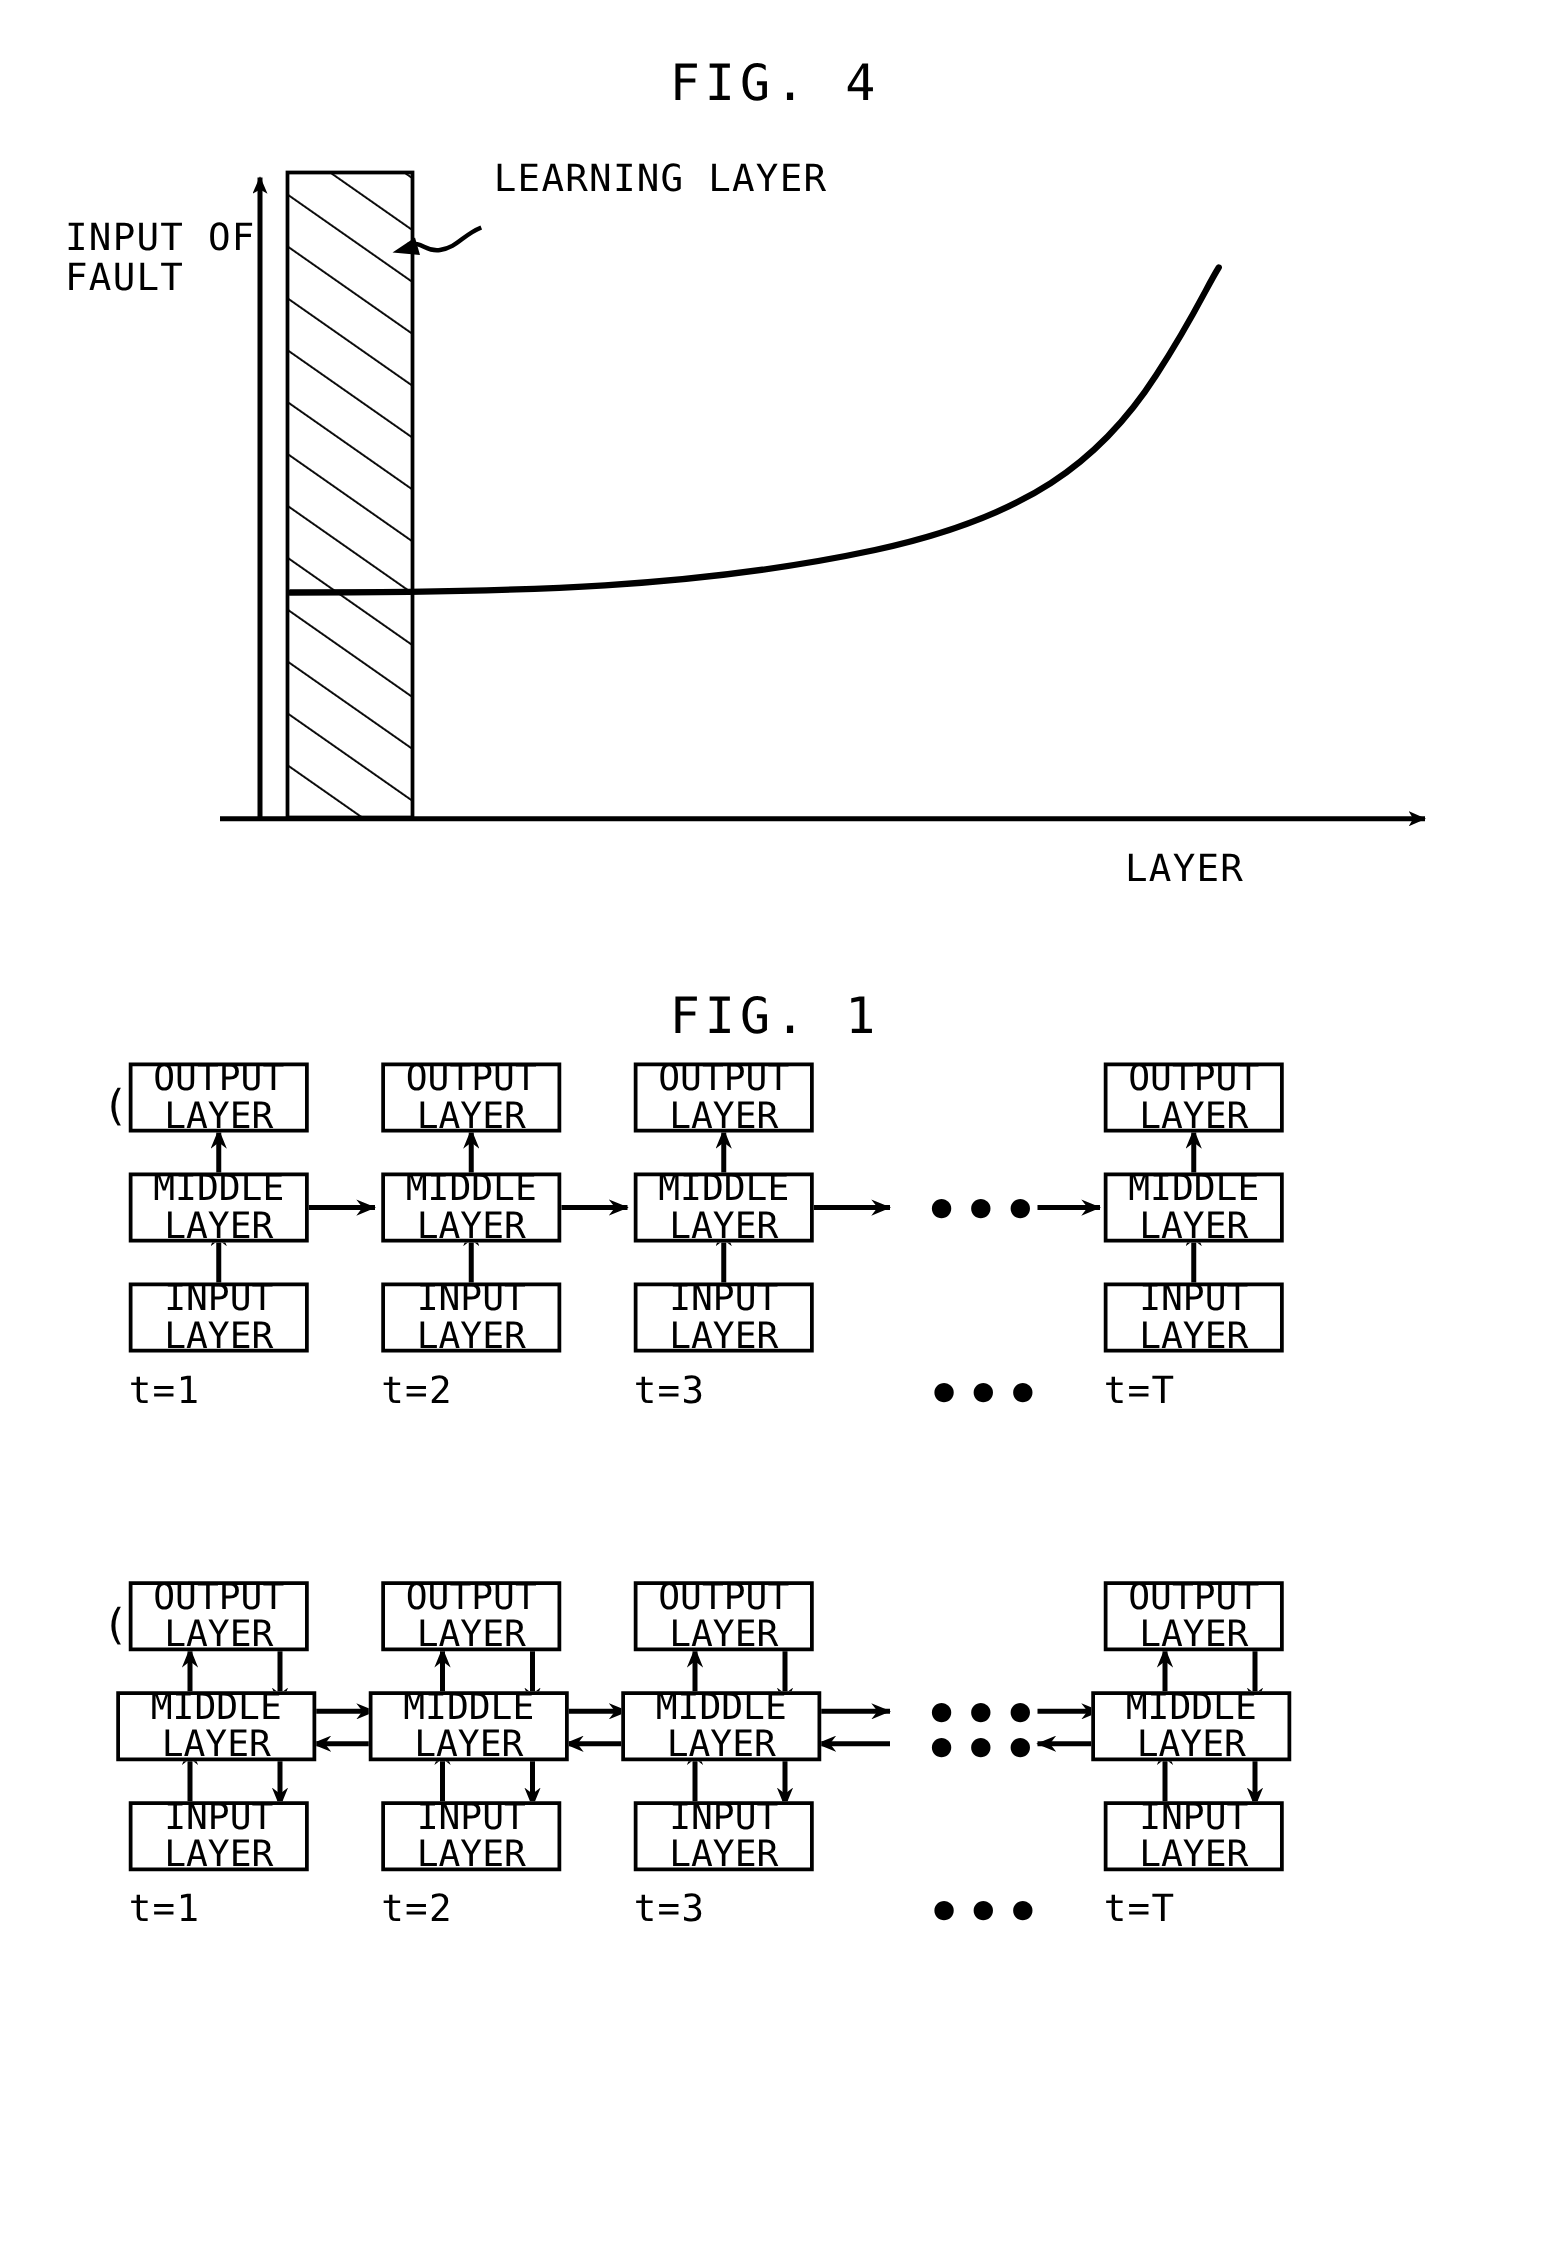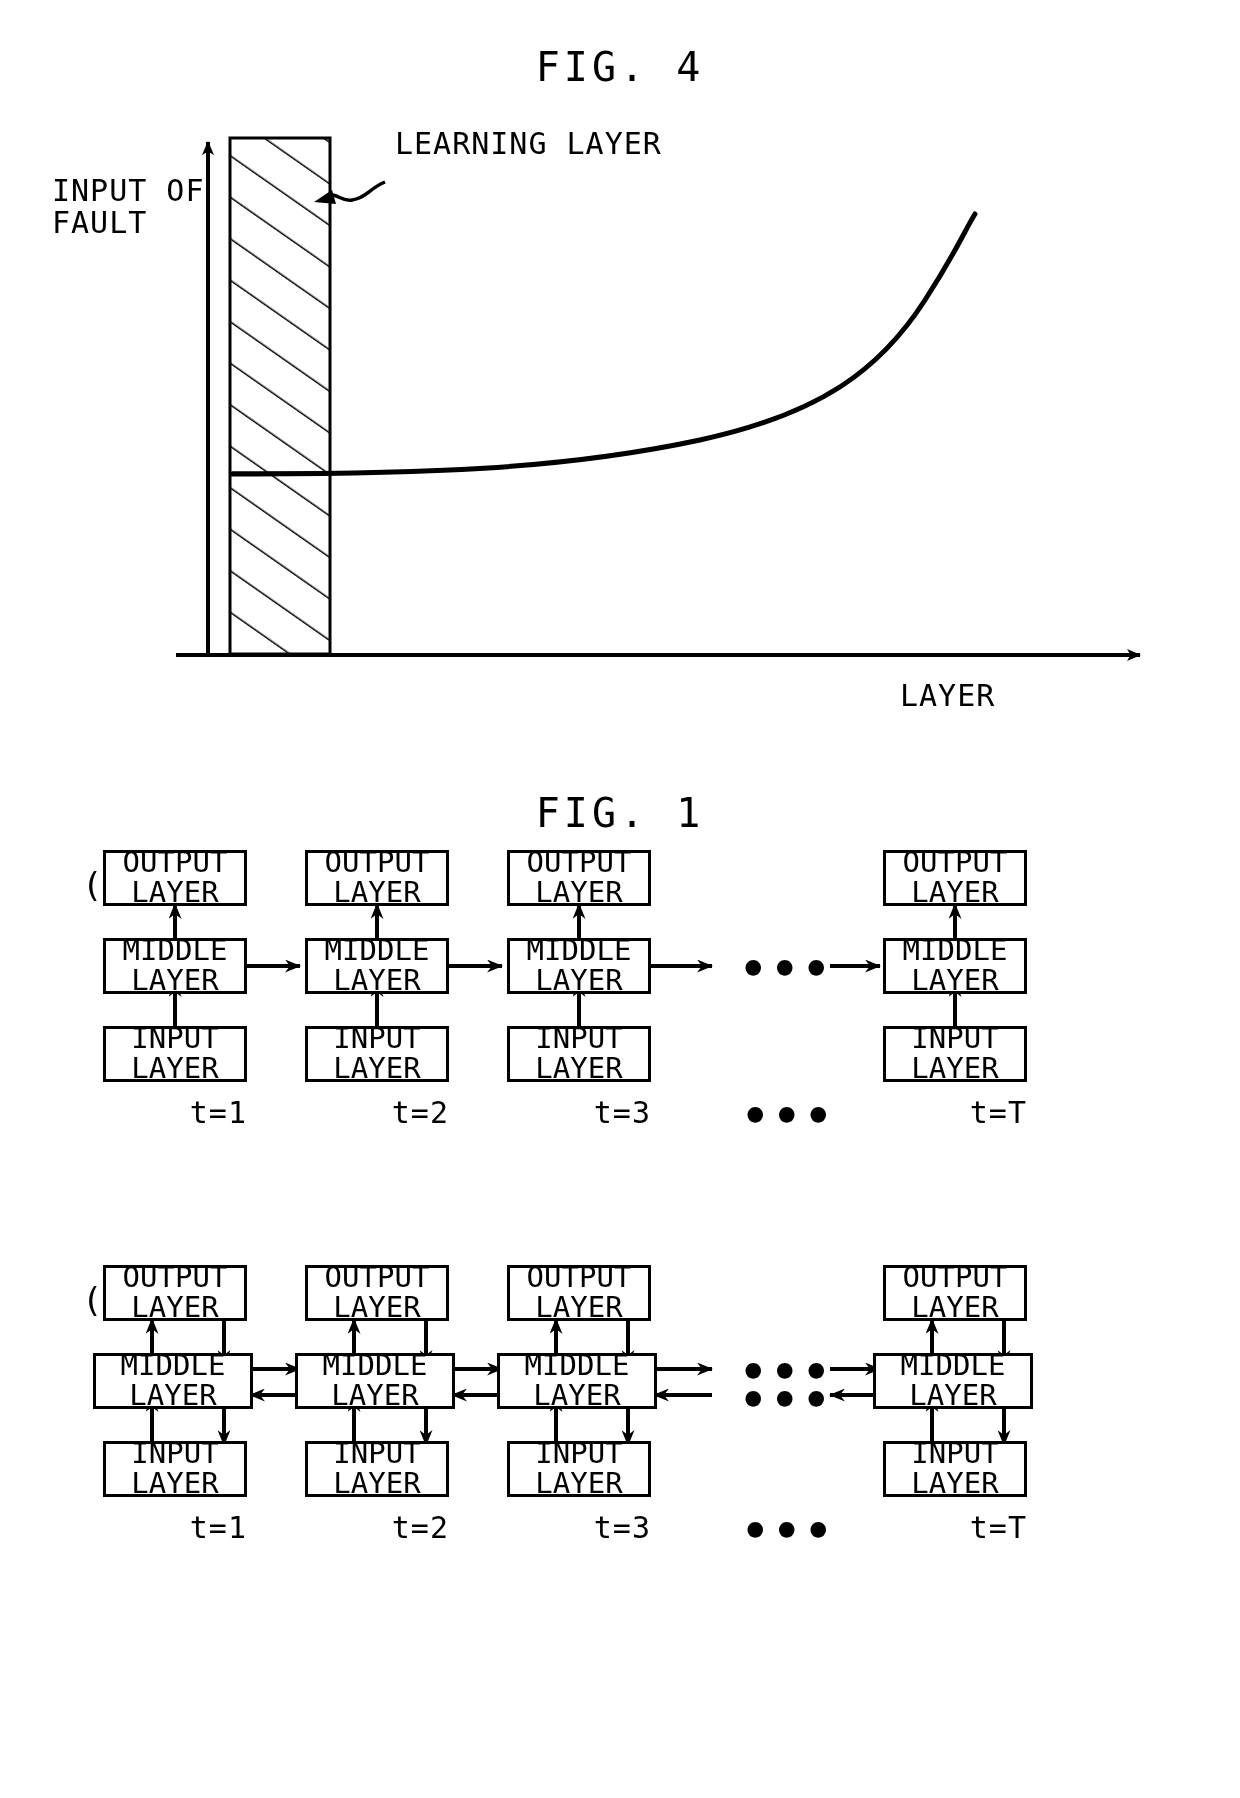--- a/index.html
+++ b/index.html
@@ -22,21 +22,21 @@
   .part-label{position:absolute;font-size:34px;letter-spacing:1px;}
   .panel{position:absolute;left:0;width:1132px;}
   #panel-a{top:855px;height:290px;}
   #panel-b{top:1270px;height:290px;}
   .panel svg{position:absolute;left:0;top:0;}
   .nodebox{position:absolute;border:3px solid #000;background:#fff;
            display:flex;align-items:center;justify-content:center;
            box-sizing:border-box;}
   .nodebox span{font-size:29px;line-height:1.02;text-align:center;
                 letter-spacing:0px;white-space:pre-line;display:block;}
-  .tlabel{position:absolute;font-size:30px;text-align:right;letter-spacing:1px;}
+  .tlabel{position:absolute;font-size:30px;text-align:left;letter-spacing:1px;}
   .dots{position:absolute;font-size:44px;font-weight:bold;letter-spacing:5px;line-height:1;}
 </style>
 </head>
 <body>
 
 <div class="fig-title" id="fig4-title">FIG. 4</div>
 
 <div id="fig4">
 
   <svg width="1240" height="600">

